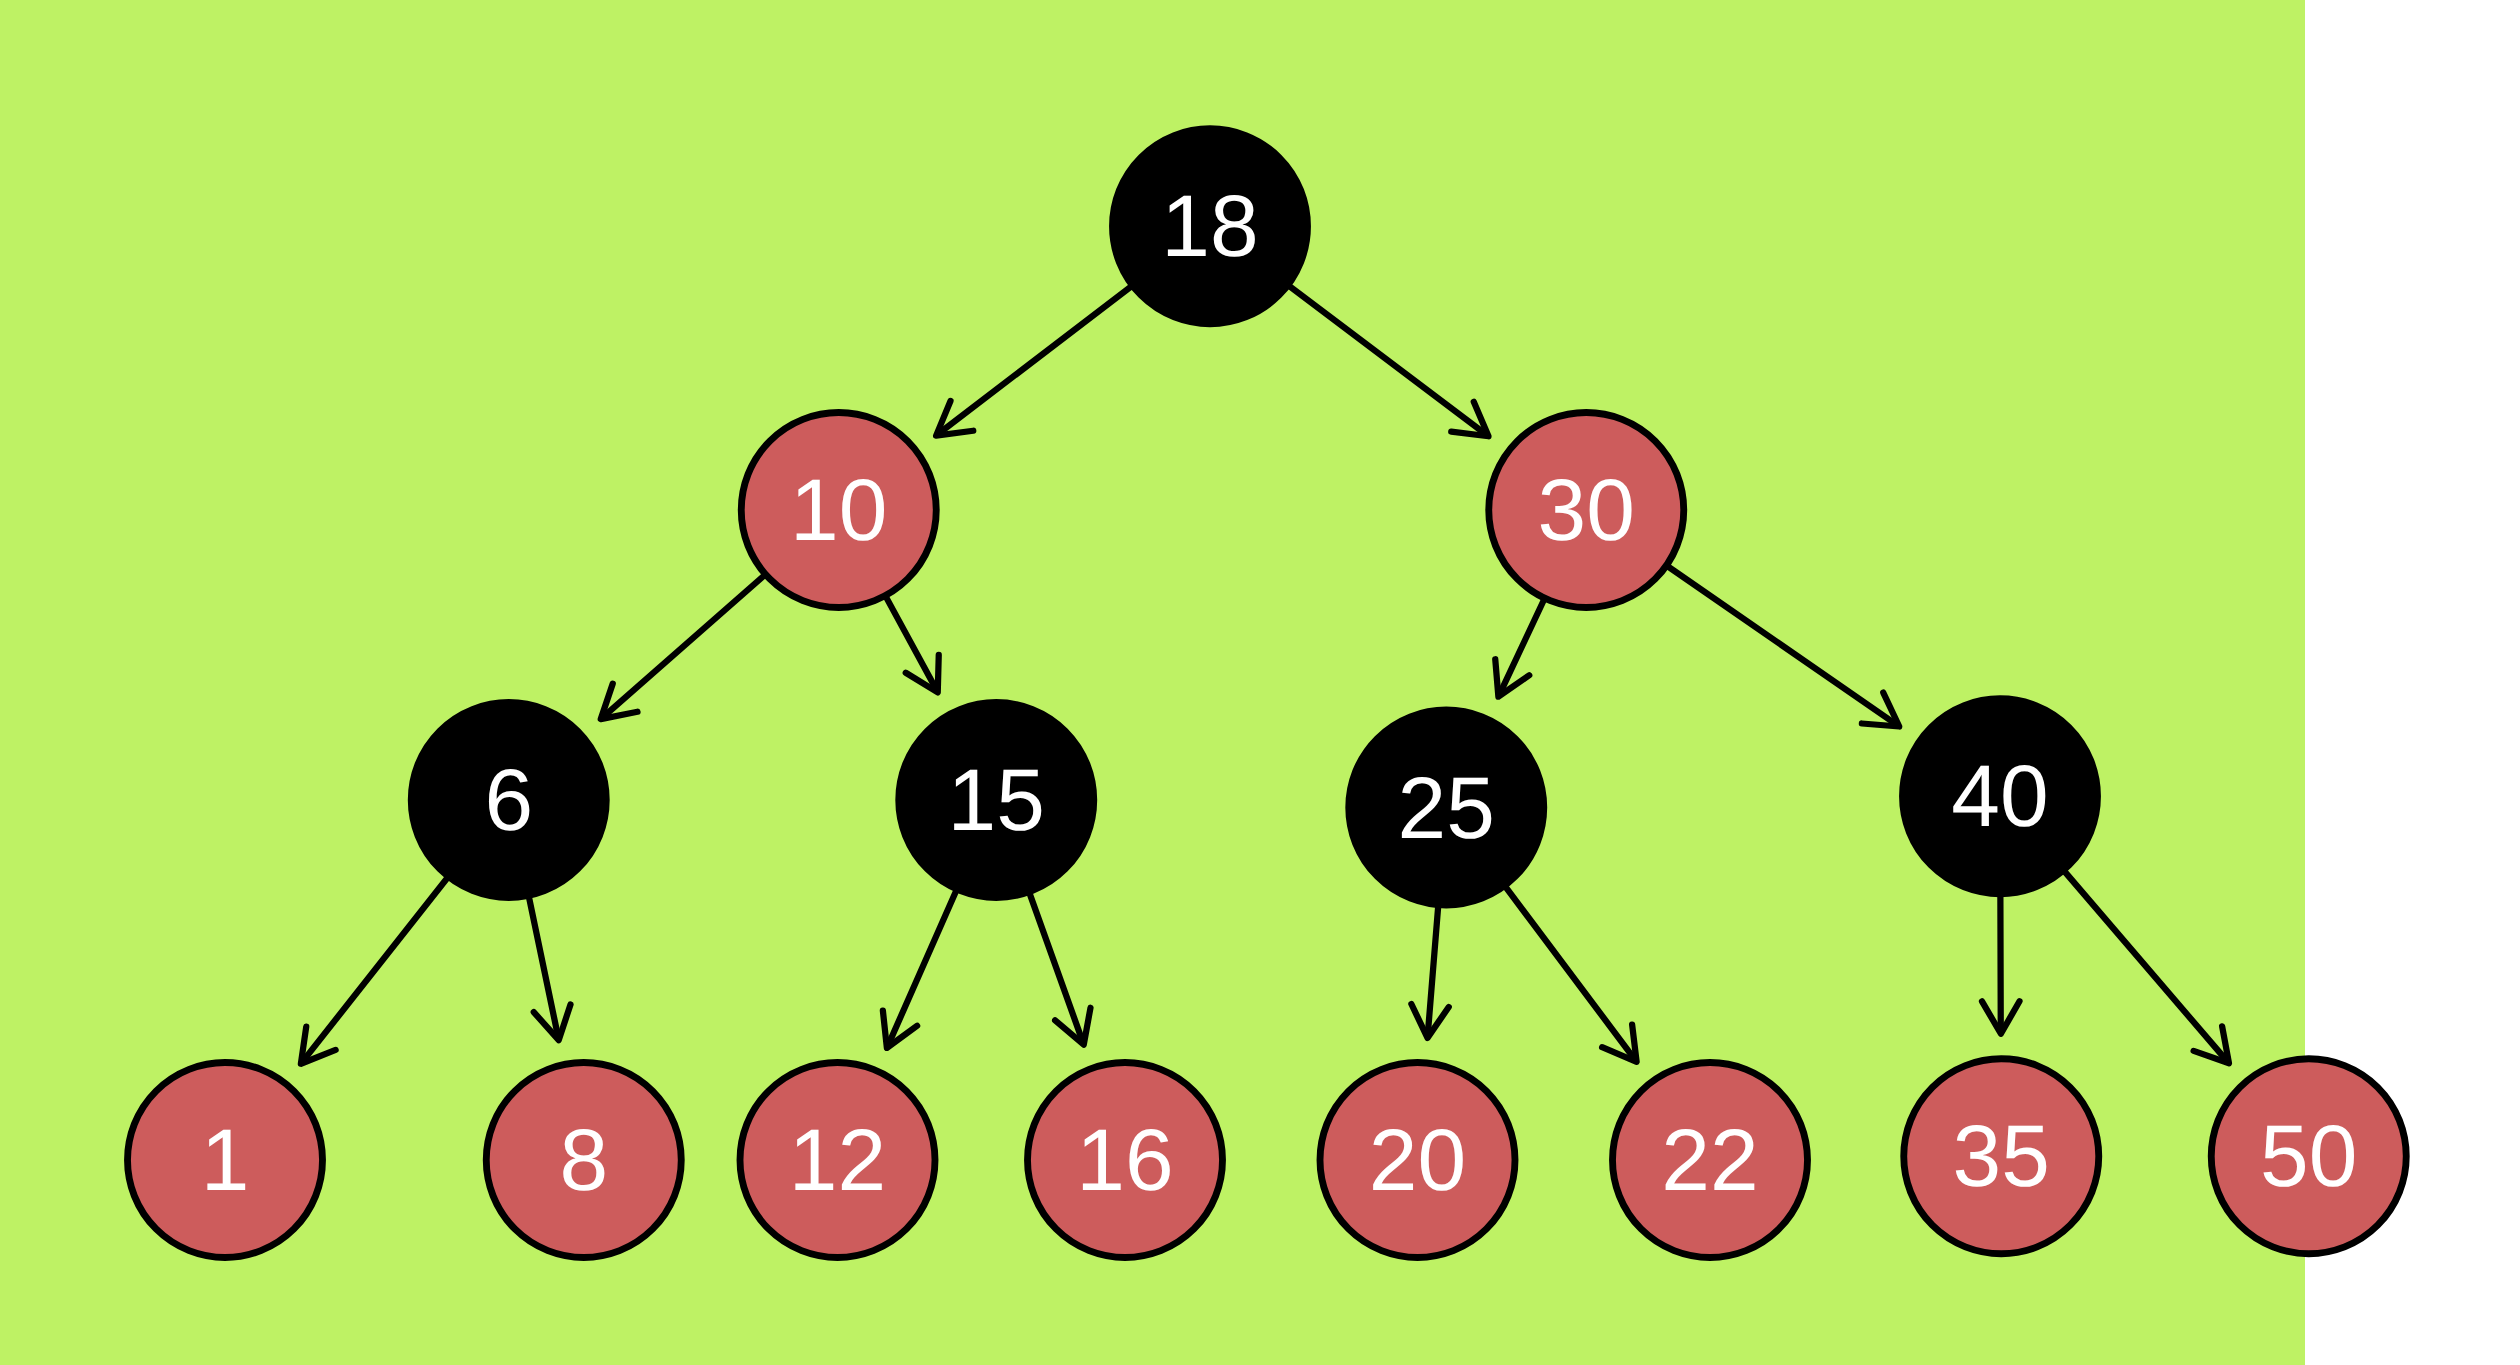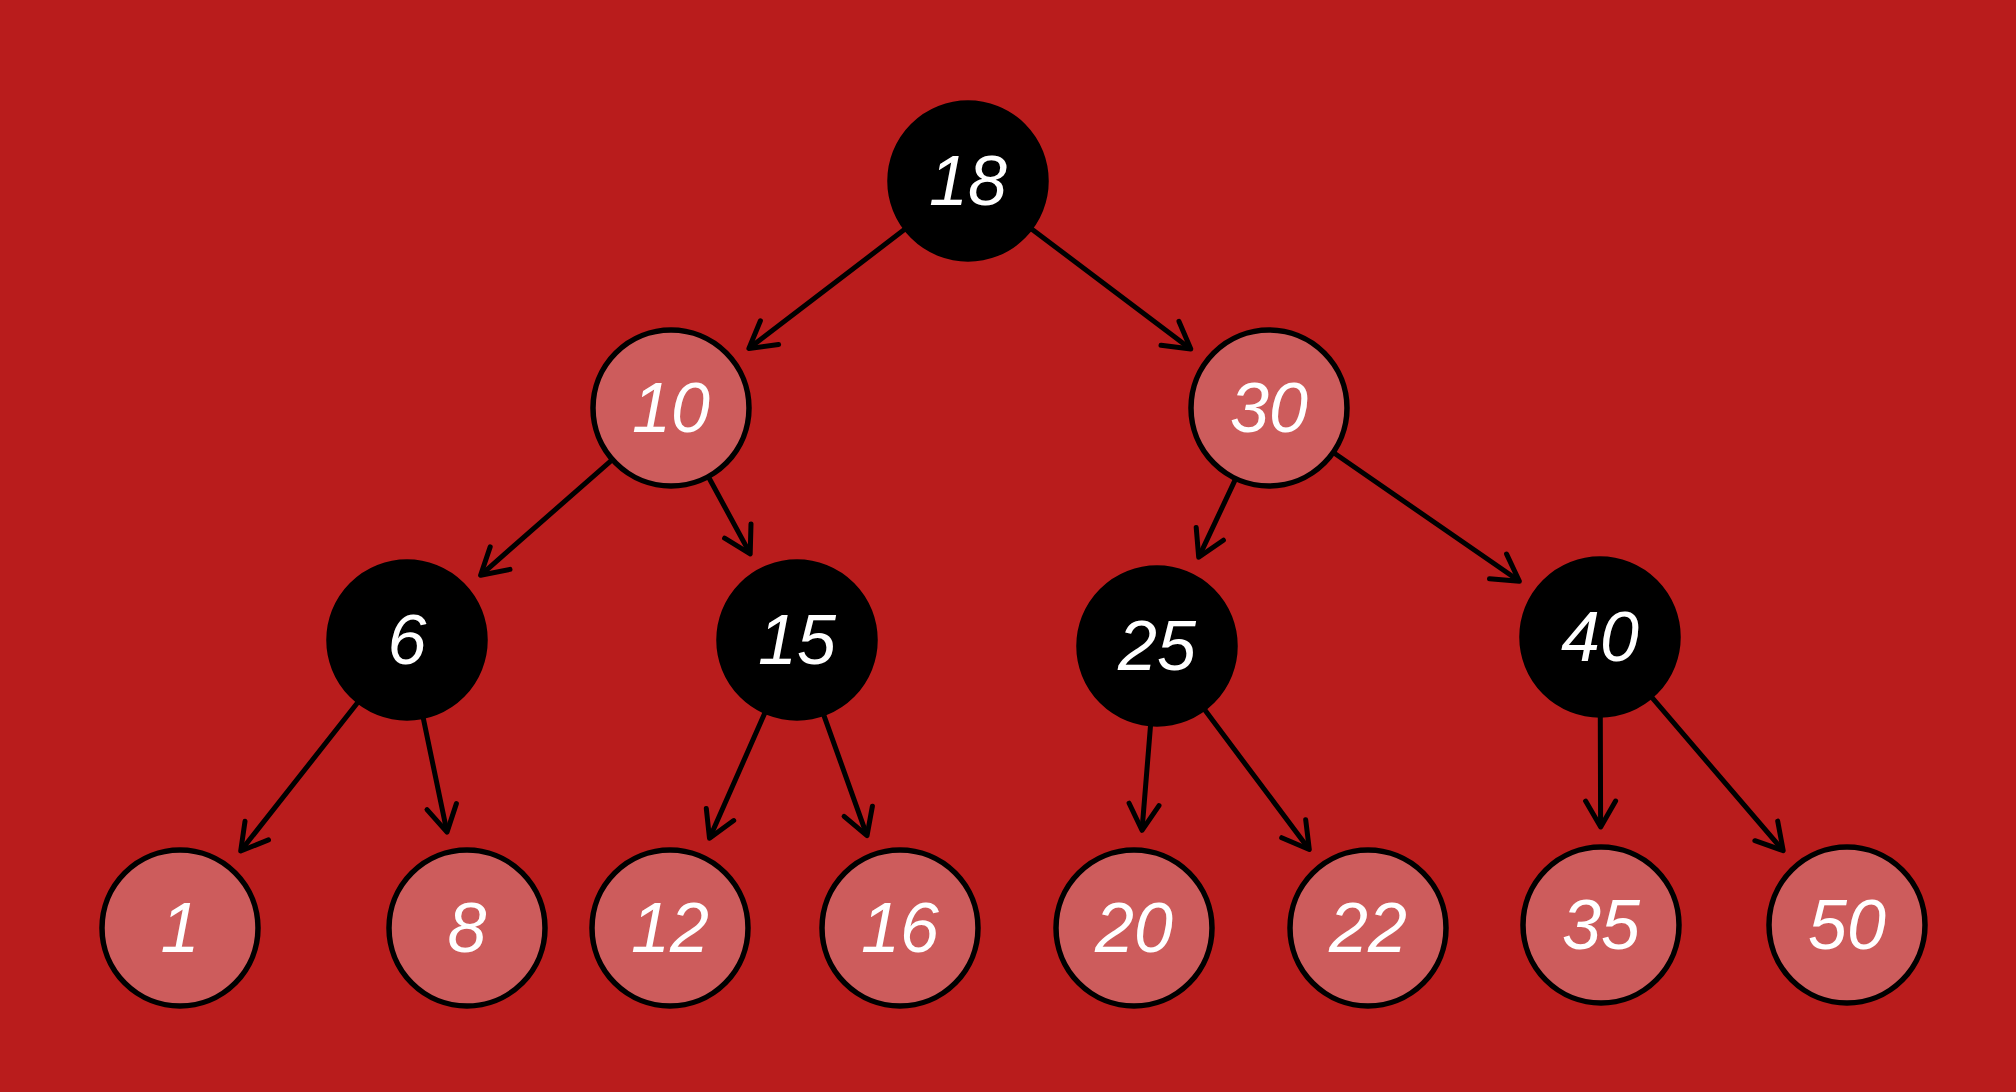--- a/index.html
+++ b/index.html
@@ -6,24 +6,23 @@
     margin: 0;
     padding: 0;
     background: #ffffff;
     width: 2016px;
     height: 1092px;
     overflow: hidden;
     font-family: "Liberation Sans", "DejaVu Sans", sans-serif;
   }
   #stage {
     position: relative;
-    width: 2016px;
+    width: 1844px;
     height: 1092px;
-    background: #b91c1c;
-    font-style: italic;
+    background: #bef264;
   }
   svg { display: block; }
   .edge-line {
     fill: none;
     stroke-linecap: round;
   }
   .arrow-head {
     fill: none;
     stroke-linecap: round;
     stroke-linejoin: round;

